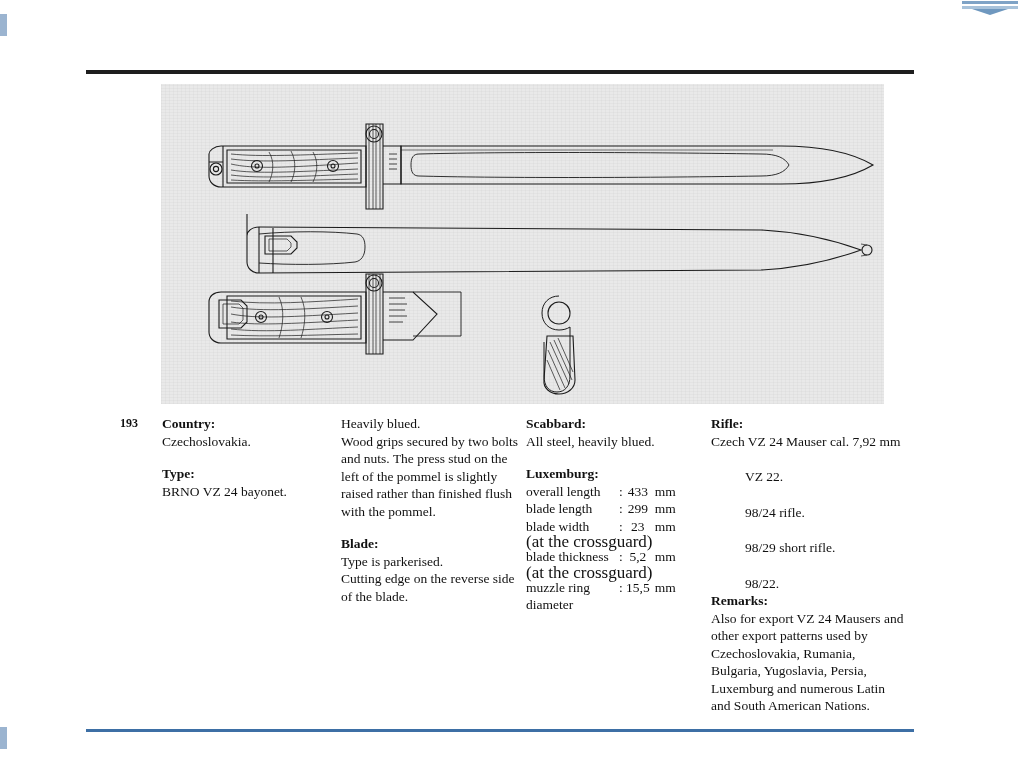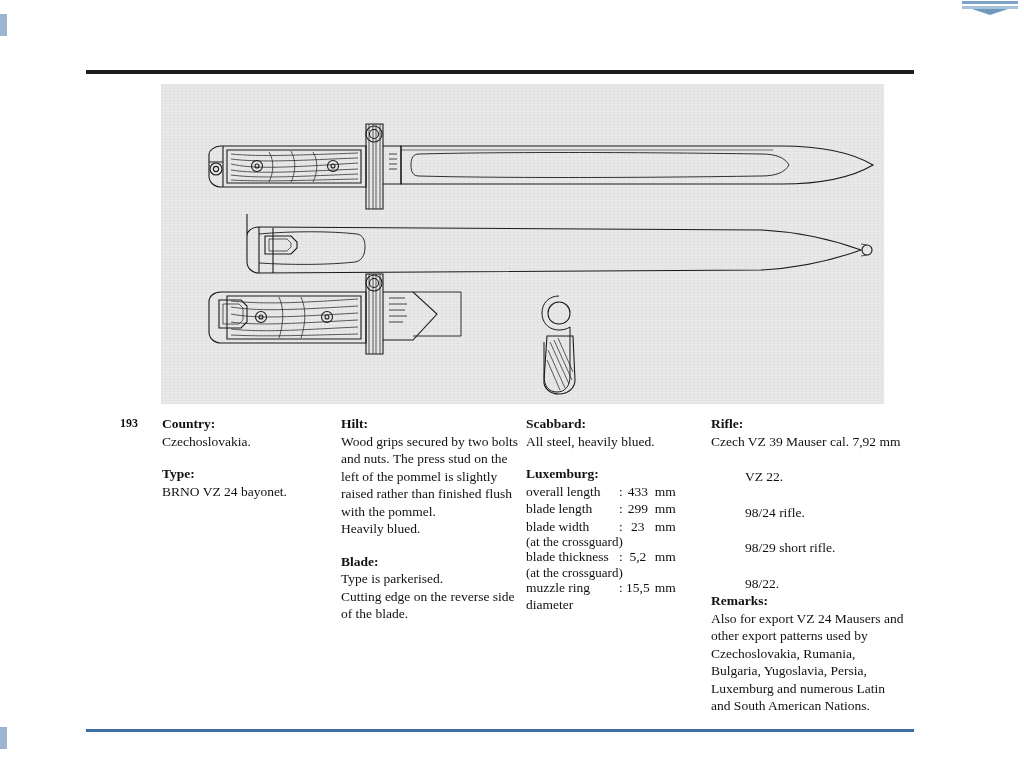--- a/index.html
+++ b/index.html
@@ -101,21 +101,21 @@
   .dims table {
     border-collapse: collapse;
     font-size: 13.5px;
     line-height: 17.5px;
   }
   .dims td { padding: 0; vertical-align: top; white-space: nowrap; }
   .dims td.lbl { padding-right: 4px; }
   .dims td.col-colon { width: 10px; text-align: center; }
   .dims td.val { text-align: center; padding-right: 5px; }
   .dims td.unit { text-align: left; }
-  .subnote { font-size: 13px; line-height: 13px; }
+  .subnote { font-size: 17px; line-height: 13px; }
   .indent-1 { padding-left: 34px; margin-top: 18px; }
 
   p { margin: 0; }
 </style>
 </head>
 <body>
 
 <div class="edge-mark edge-left-top"></div>
 <div class="edge-mark edge-left-bottom"></div>
 <div class="corner-tab">
@@ -239,23 +239,22 @@
 
   <div class="col col-1">
     <p class="hd">Country:</p>
     <p>Czechoslovakia.</p>
     <div class="sp"></div>
     <p class="hd">Type:</p>
     <p>BRNO VZ 24 bayonet.</p>
   </div>
 
   <div class="col col-2">
-    <p class="hd">Hilt:</p>
+    <p>Heavily blued.</p>
     <p>Wood grips secured by two bolts and nuts. The press stud on the left of the pommel is slightly raised rather than finished flush with the pommel.</p>
-    <p>Heavily blued.</p>
     <div class="sp"></div>
     <p class="hd">Blade:</p>
     <p>Type is parkerised.</p>
     <p>Cutting edge on the reverse side of the blade.</p>
   </div>
 
   <div class="col col-3">
     <p class="hd">Scabbard:</p>
     <p>All steel, heavily blued.</p>
     <div class="sp"></div>
@@ -299,21 +298,21 @@
               <td class="val">15,5</td>
               <td class="unit">mm</td>
             </tr>
           </tbody>
         </table>
     </div>
   </div>
 
   <div class="col col-4">
     <p class="hd">Rifle:</p>
-    <p>Czech VZ 39 Mauser cal. 7,92 mm</p>
+    <p>Czech VZ 24 Mauser cal. 7,92 mm</p>
     <div id="rifle-list">
         <p class="indent-1">VZ 22.</p>
         <p class="indent-1">98/24 rifle.</p>
         <p class="indent-1">98/29 short rifle.</p>
         <p class="indent-1">98/22.</p>
       </div>
     <p class="hd">Remarks:</p>
     <p>Also for export VZ 24 Mausers and other export patterns used by Czechoslovakia, Rumania, Bulgaria, Yugoslavia, Persia, Luxemburg and numerous Latin and South American Nations.</p>
   </div>
 </div>

